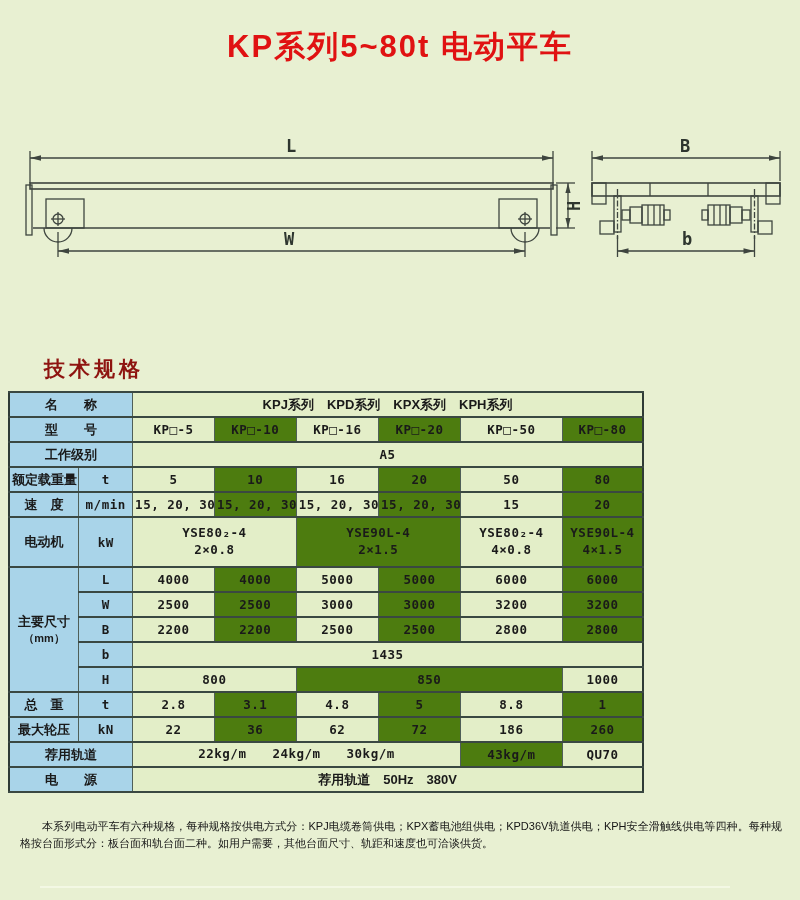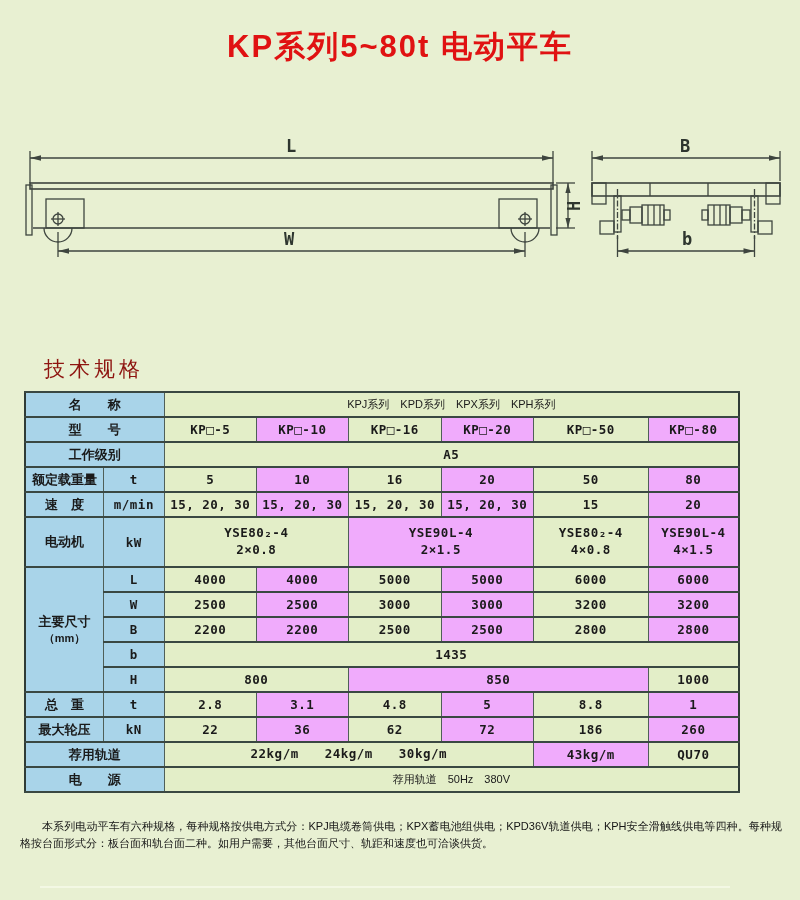--- a/index.html
+++ b/index.html
@@ -12,38 +12,38 @@
   .title{
     position:absolute;top:26px;left:0;width:800px;text-align:center;
     font-size:31px;font-weight:900;letter-spacing:2px;color:#e01212;
   }
   .drawings{position:absolute;top:133px;left:0;}
   .drawings text{
     font-family:"DejaVu Sans Mono",monospace;font-size:17px;fill:#2e362f;font-weight:bold;
   }
   .spec-heading{
     position:absolute;top:355px;left:44px;
-    font-size:21px;font-weight:400;letter-spacing:4px;color:#8e1410;
+    font-size:21px;font-weight:700;letter-spacing:4px;color:#8e1410;
   }
   table.spec{
-    position:absolute;top:391px;left:24px;width:716px;
+    position:absolute;top:391px;left:8px;width:636px;
     border-collapse:collapse;border:2px solid #2f3b36;
     table-layout:fixed;
   }
   td{
     border:1px solid #4f5f58;
     border-top:2px solid #3a4842;border-bottom:2px solid #3a4842;
     height:23px;text-align:center;vertical-align:middle;
     padding:0 2px;overflow:hidden;white-space:nowrap;
   }
   tr.motor-row td{height:48px;}
   .c-lbl{background:#a9d4e9;font-size:13px;font-weight:bold;}
   .c-g{background:#e3eec8;}
-  .c-b{background:#f0abfc;}
-  .zh{font-size:11px;font-weight:normal;}
+  .c-b{background:#4d7c0f;}
+  .zh{font-size:13px;font-weight:bold;}
   .num{font-family:"DejaVu Sans Mono",monospace;font-size:12.5px;font-weight:bold;letter-spacing:0.5px;}
   .two-line div{line-height:1.35;}
   .note{
     position:absolute;top:818px;left:20px;width:762px;
     font-size:11px;line-height:1.55;text-indent:2em;color:#151515;
     text-align:justify;
   }
   .bottom-rule{
     position:absolute;top:886px;left:40px;width:690px;height:0;
     border-top:2px solid #f3f8e4;

